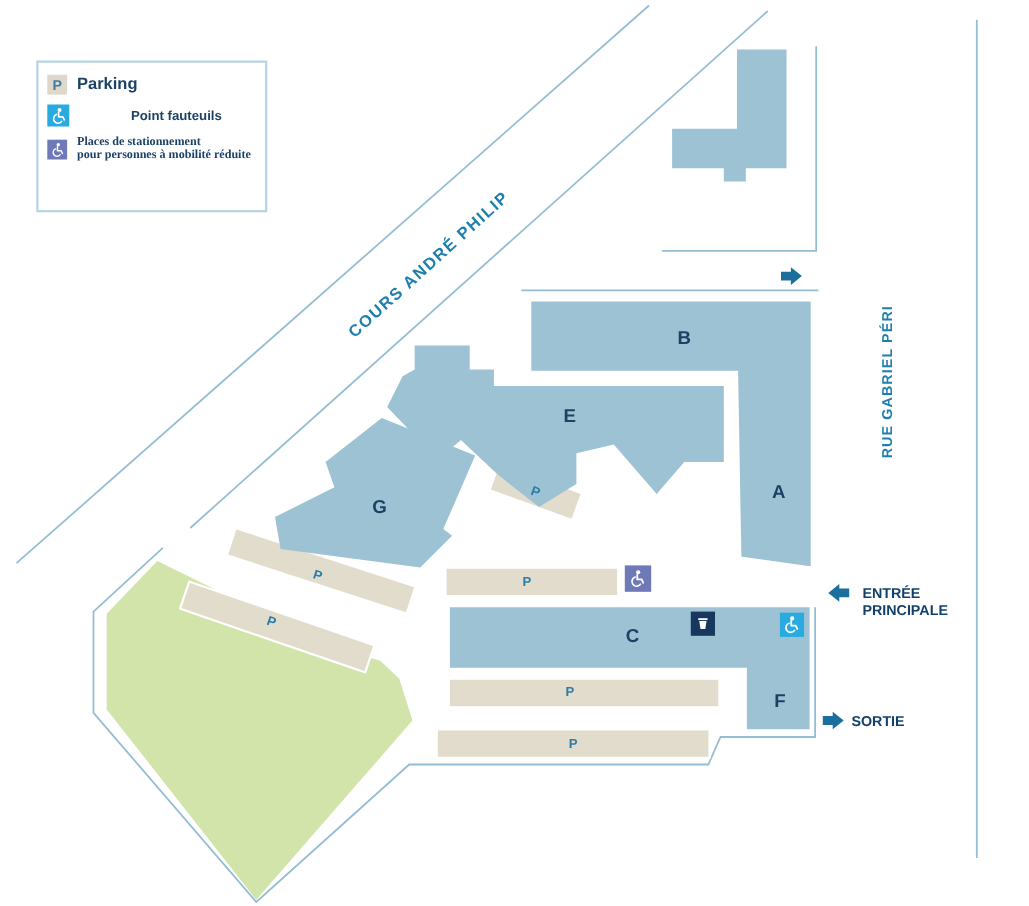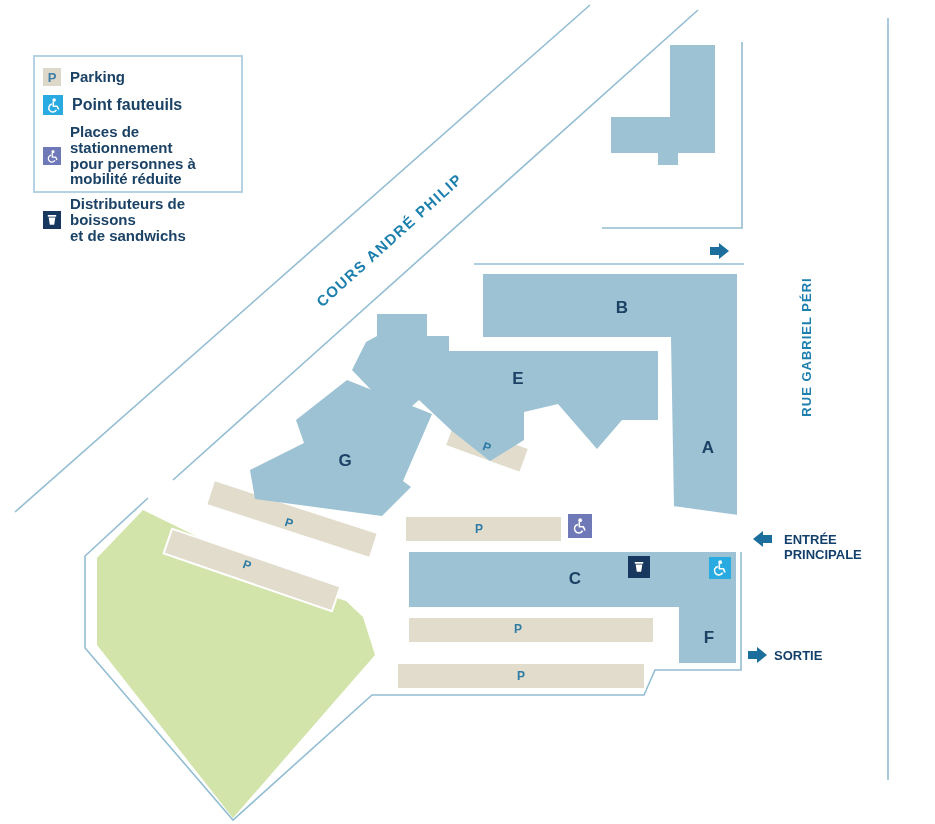--- a/index.html
+++ b/index.html
@@ -24,22 +24,22 @@
           border:2px solid #b5d2e2;box-sizing:border-box;padding:11px 8px 8px 8px;}
   .legend-row{display:flex;align-items:center;margin-bottom:9px;}
   .legend-row:last-child{margin-bottom:0;}
   .tile{flex:0 0 auto;display:flex;align-items:center;justify-content:center;margin-right:9px;}
   .tile-p{width:18px;height:18px;background:#ded8cb;color:#3c7fa6;font-weight:bold;font-size:13px;}
   .tile-cyan{width:20px;height:20px;background:#29abe2;}
   .tile-purple{width:18px;height:18px;background:#6f79b8;}
   .tile-navy{width:18px;height:18px;background:#17375e;}
   .legend-text{color:#1b4265;font-weight:bold;line-height:1.05;}
   .lt-1{font-size:15px;}
-  .lt-2{font-size:16px;}
-  .lt-small{font-size:15px;}
+  .lt-2{font-size:12px;margin-left:47px;}
+  .lt-small{font-size:11px;font-family:Liberation Serif, serif;}
 </style>
 </head>
 <body>
 
 <div id="stage">
 
   <svg id="map-svg" width="935" height="824" viewBox="0 0 935 824">
     <defs>
       <g id="wc-glyph">
         <circle cx="1.2" cy="-5.8" r="1.9" fill="#fff"></circle>
@@ -139,29 +139,15 @@
           <path d="M0.3,-3.6 L0.3,0.8 L4.4,0.8 L5.8,3.8" stroke="#fff" stroke-width="1.6" fill="none" stroke-linecap="round" stroke-linejoin="round"></path>
           <path d="M-1.1,-1.6 A4.3,4.3 0 1 0 3.6,4.6" stroke="#fff" stroke-width="1.5" fill="none"></path>
         </g>
           </svg>
       </div>
       <div class="legend-text lt-small">
         <div>Places de stationnement</div>
         <div>pour personnes à mobilité réduite</div>
       </div>
     </div>
-    <div class="legend-row">
-      <div class="tile tile-navy">
-        <svg width="14" height="14" viewBox="-7 -7 14 14">
-            <g>
-          <rect x="-4.2" y="-5" width="8.4" height="1.7" fill="#fff"></rect>
-          <path d="M-3.3,-2.4 L3.3,-2.4 L2.2,4.8 L-2.2,4.8 Z" fill="#fff"></path>
-        </g>
-          </svg>
-      </div>
-      <div class="legend-text lt-small">
-        <div>Distributeurs de boissons</div>
-        <div>et de sandwichs</div>
-      </div>
-    </div>
   </div>
 
 </div>
 
 </body></html>

